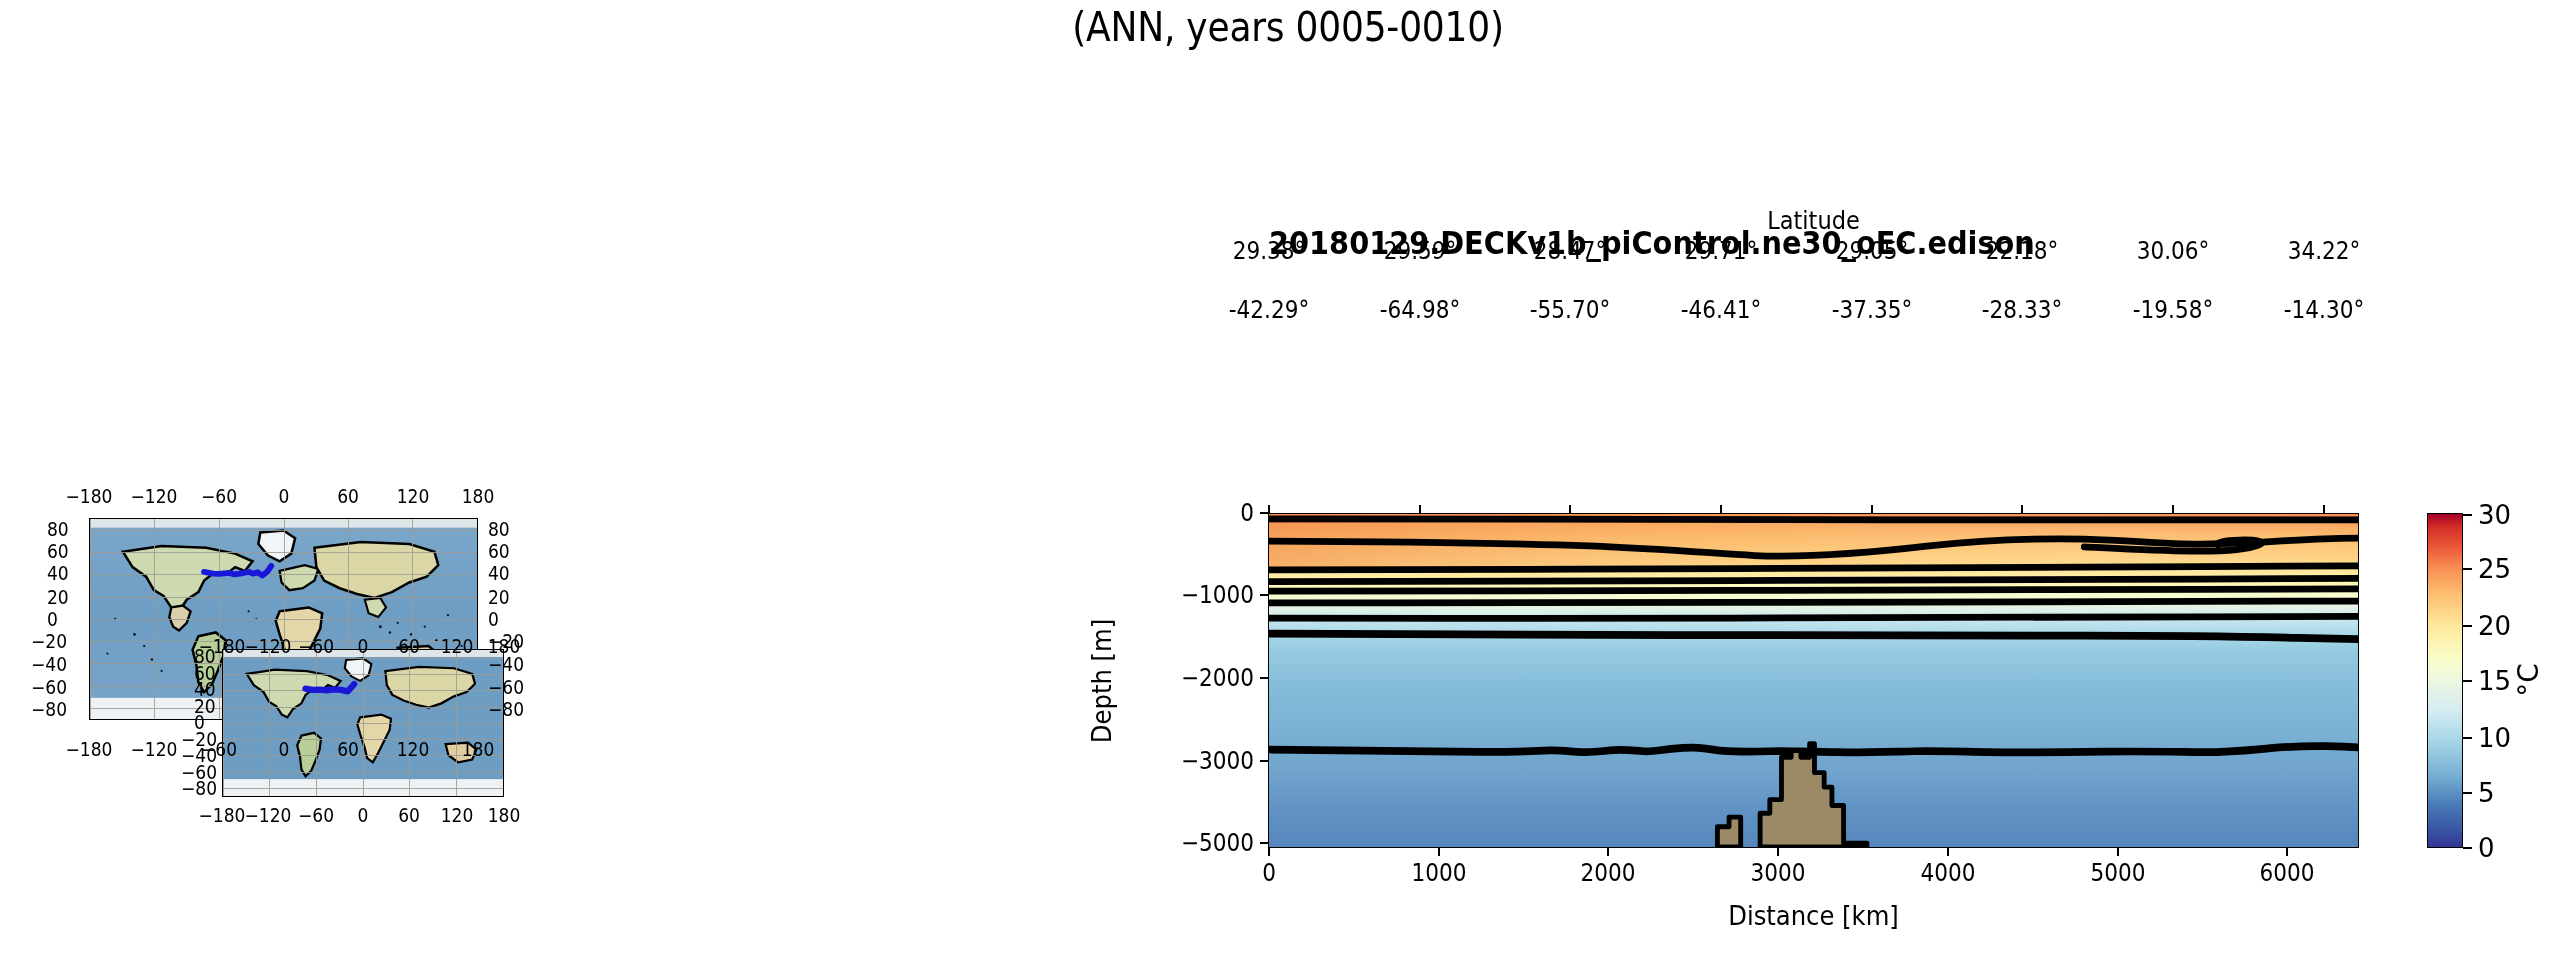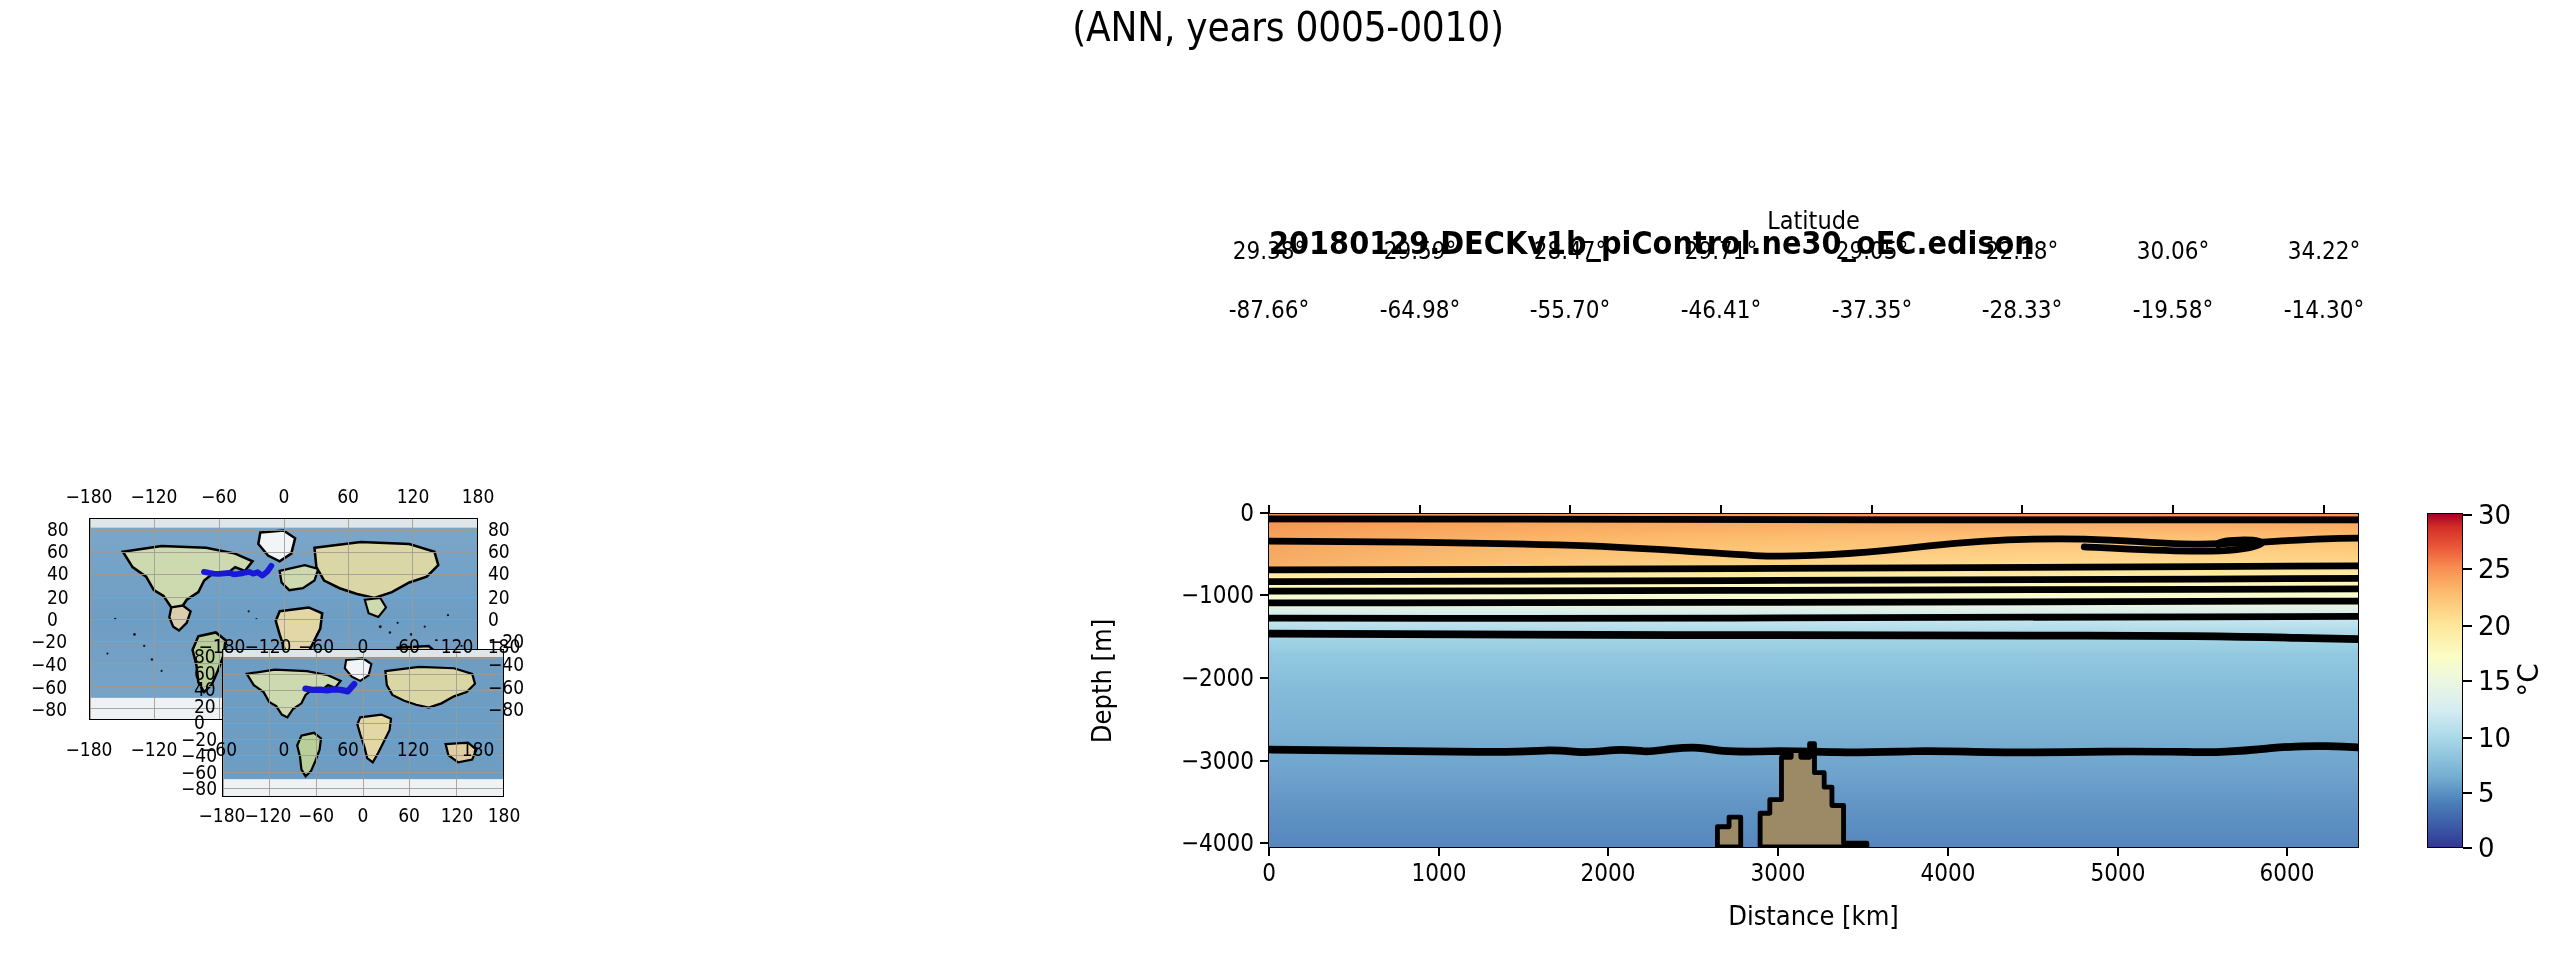--- a/index.html
+++ b/index.html
@@ -270,21 +270,21 @@
   <div class="toprow-title" style="top:-86px">Latitude</div>
   <div class="ticklab" style="left:171px;top:-53px">29.38°</div>
   <div class="ticklab" style="left:322px;top:-53px">29.59°</div>
   <div class="ticklab" style="left:472px;top:-53px">28.47°</div>
   <div class="ticklab" style="left:623px;top:-53px">29.71°</div>
   <div class="ticklab" style="left:774px;top:-53px">29.05°</div>
   <div class="ticklab" style="left:924px;top:-53px">22.18°</div>
   <div class="ticklab" style="left:1075px;top:-53px">30.06°</div>
   <div class="ticklab" style="left:1226px;top:-53px">34.22°</div>
 
-  <div class="ticklab" style="left:171px;top:5.8px">-87.66°</div>
+  <div class="ticklab" style="left:171px;top:5.8px">-42.29°</div>
   <div class="ticklab" style="left:322px;top:5.8px">-64.98°</div>
   <div class="ticklab" style="left:472px;top:5.8px">-55.70°</div>
   <div class="ticklab" style="left:623px;top:5.8px">-46.41°</div>
   <div class="ticklab" style="left:774px;top:5.8px">-37.35°</div>
   <div class="ticklab" style="left:924px;top:5.8px">-28.33°</div>
   <div class="ticklab" style="left:1075px;top:5.8px">-19.58°</div>
   <div class="ticklab" style="left:1226px;top:5.8px">-14.30°</div>
 
   <div class="tick vt" style="left:170px;top:213px"></div>
   <div class="tick vt" style="left:321px;top:213px"></div>
@@ -386,21 +386,21 @@
 
   <div class="tick ht" style="left:162px;top:220px"></div>
   <div class="tick ht" style="left:162px;top:302px"></div>
   <div class="tick ht" style="left:162px;top:385px"></div>
   <div class="tick ht" style="left:162px;top:468px"></div>
   <div class="tick ht" style="left:162px;top:550px"></div>
   <div class="ticklab y" style="left:156px;top:221px">0</div>
   <div class="ticklab y" style="left:156px;top:303px">−1000</div>
   <div class="ticklab y" style="left:156px;top:386px">−2000</div>
   <div class="ticklab y" style="left:156px;top:469px">−3000</div>
-  <div class="ticklab y" style="left:156px;top:551px">−4000</div>
+  <div class="ticklab y" style="left:156px;top:551px">−5000</div>
 
   <div class="tick vt" style="left:170px;top:556px"></div>
   <div class="tick vt" style="left:340px;top:556px"></div>
   <div class="tick vt" style="left:509px;top:556px"></div>
   <div class="tick vt" style="left:679px;top:556px"></div>
   <div class="tick vt" style="left:849px;top:556px"></div>
   <div class="tick vt" style="left:1019px;top:556px"></div>
   <div class="tick vt" style="left:1188px;top:556px"></div>
   <div class="ticklab" style="left:171px;top:569px">0</div>
   <div class="ticklab" style="left:341px;top:569px">1000</div>

